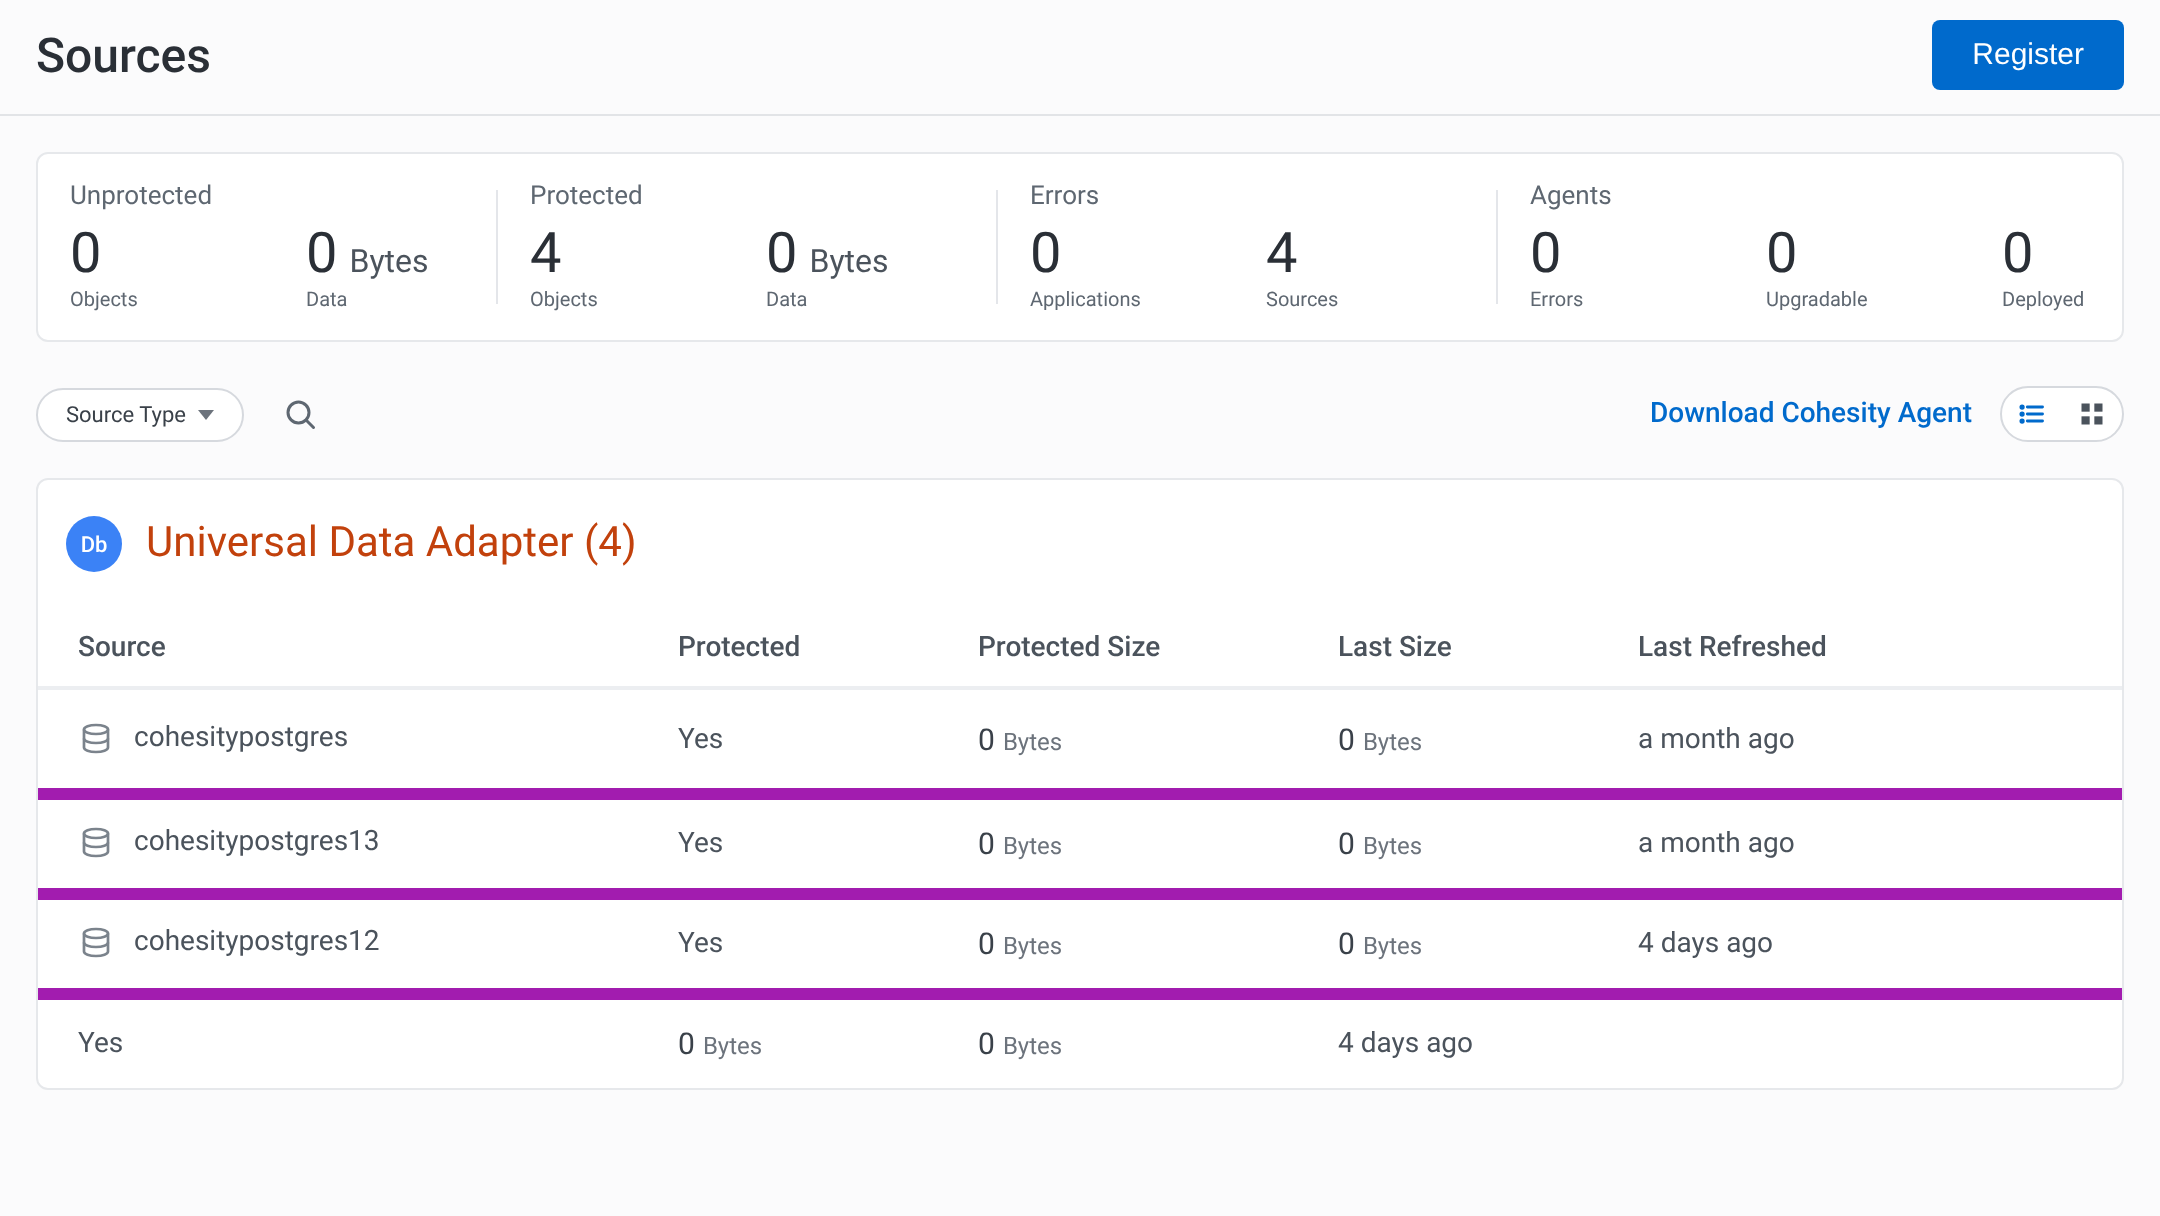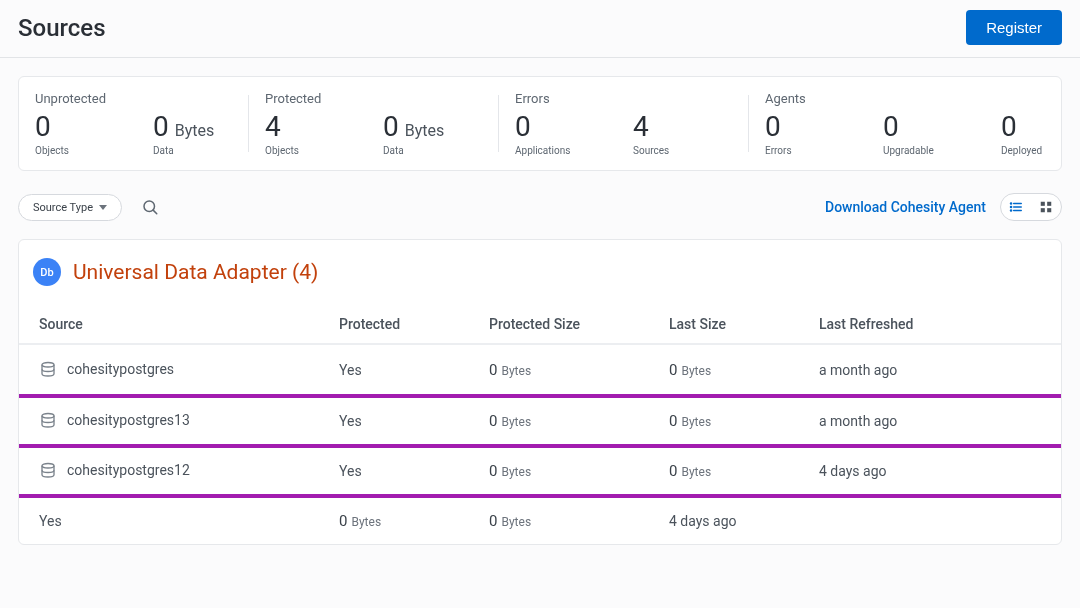--- a/index.html
+++ b/index.html
@@ -187,21 +187,21 @@
   }
   .table-header {
     height: 40px;
     font-size: 14px;
     color: #4b535c;
     font-weight: 500;
     border-bottom: 1px solid #eceef1;
   }
   .table-row {
     height: 50px;
-    border-top: 4px solid #a21caf;
+    border-top: 6px solid #a21caf;
     font-size: 14px;
     color: #4b535c;
   }
   .table-row:first-of-type { border-top: 1px solid #eceef1; }
   .src-cell {
     display: flex;
     align-items: flex-start;
     gap: 10px;
     color: #4b535c;
   }

